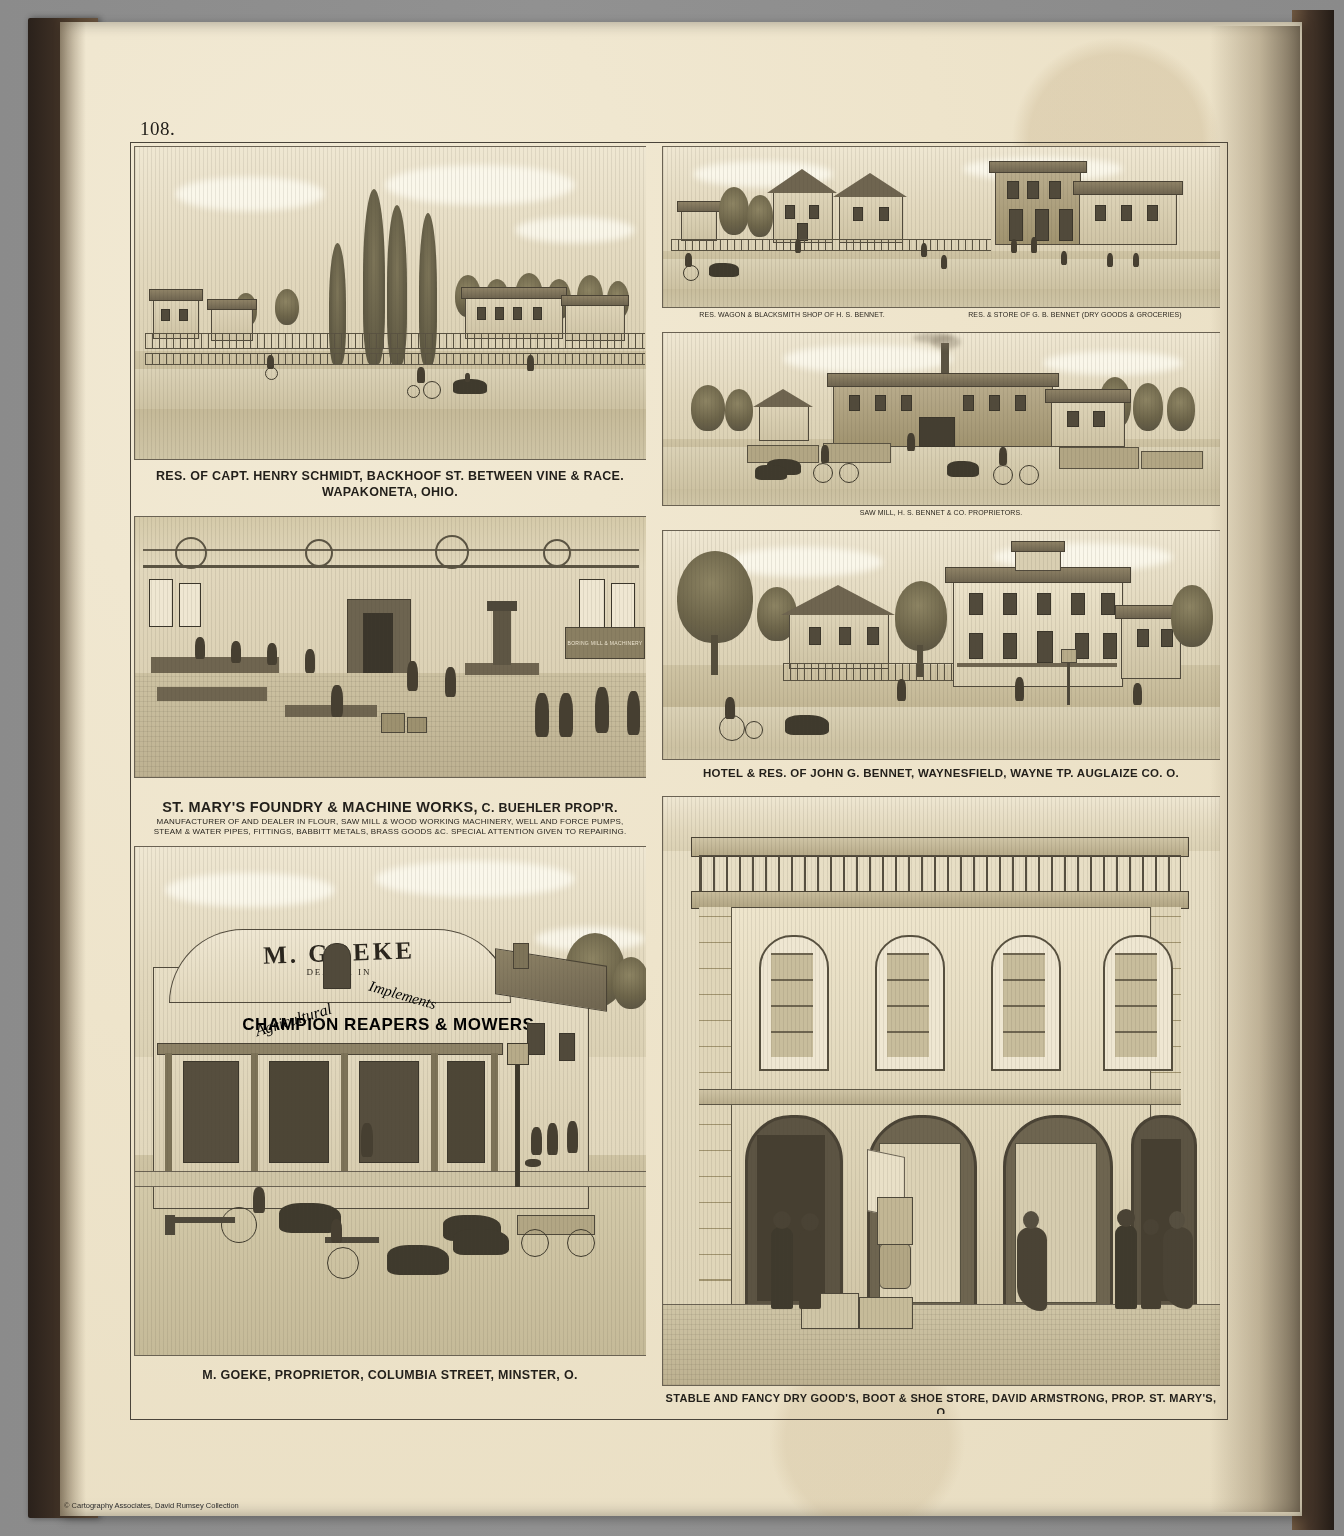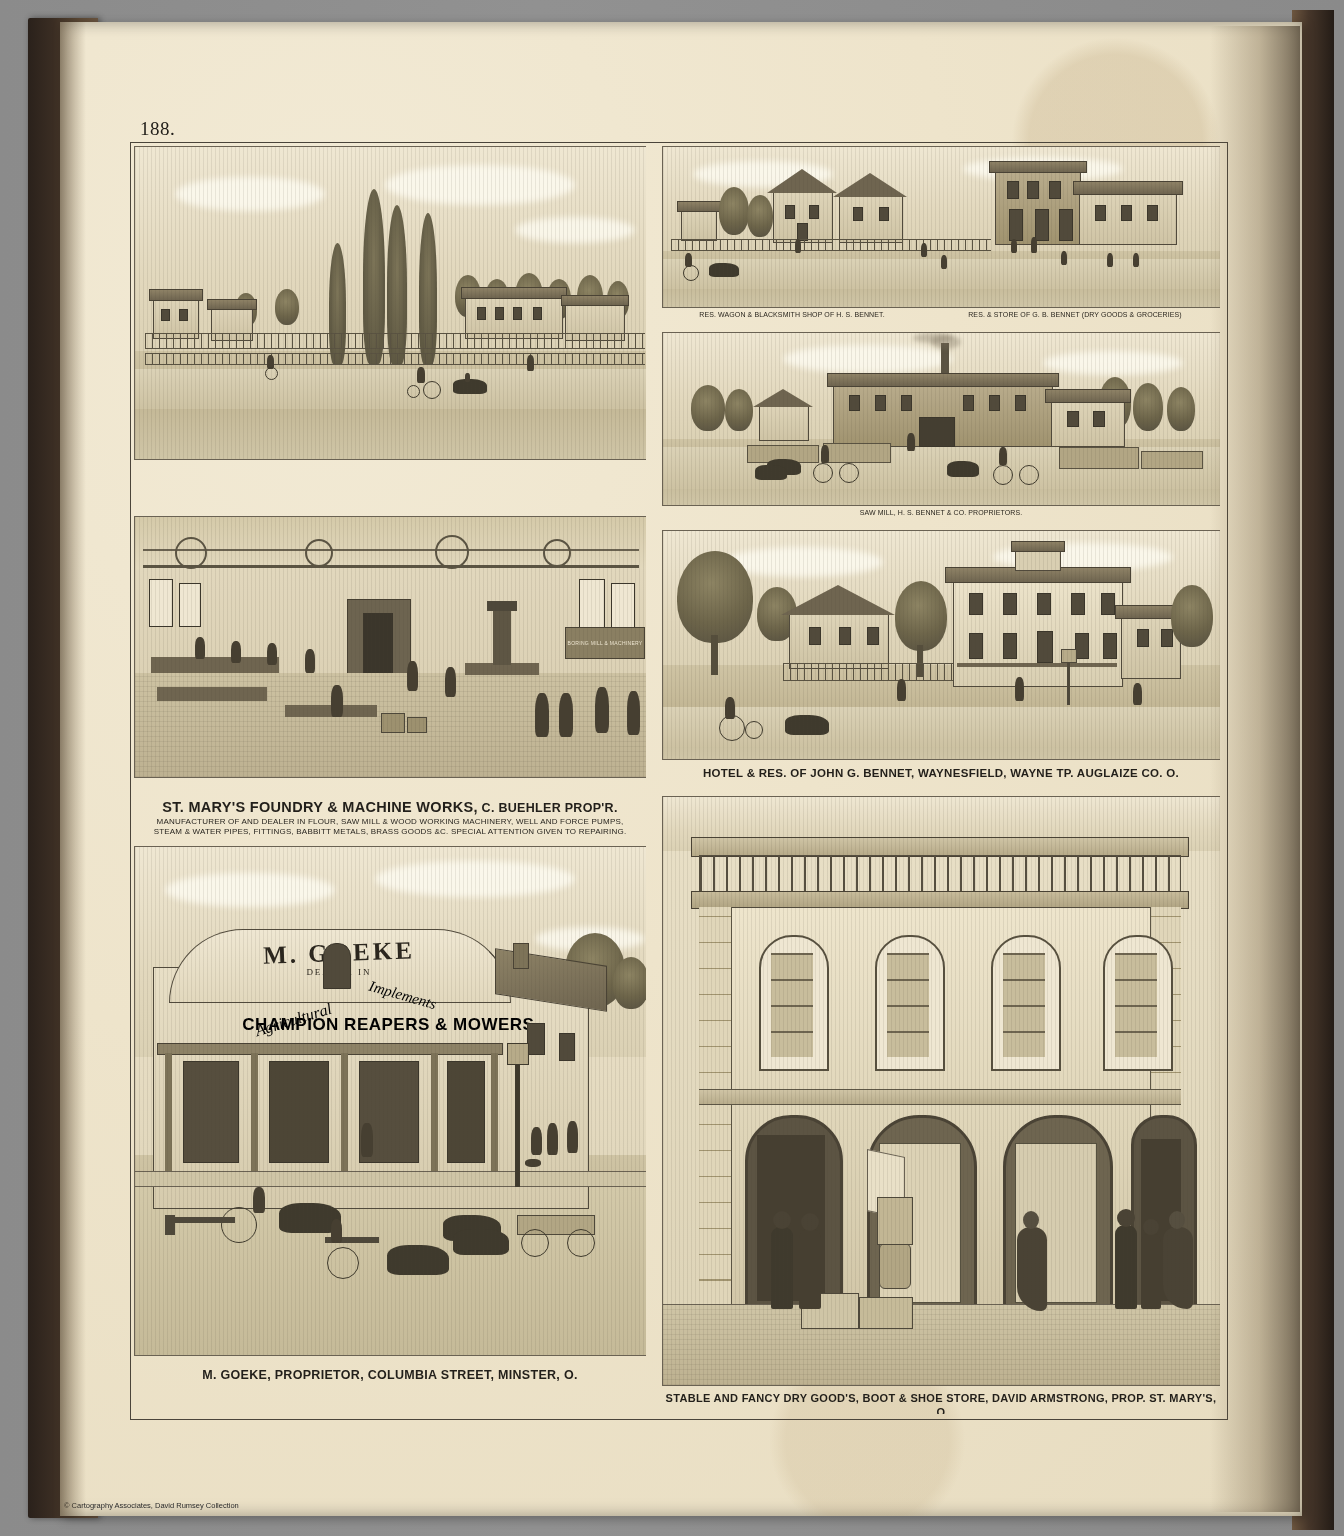--- a/index.html
+++ b/index.html
@@ -285,21 +285,21 @@
 <body>
 
 <div id="scene">
 
   <div class="cover-left"></div>
   <div class="cover-right"></div>
 
   <div class="page">
     <div class="foxing"></div>
 
-    <div class="page-number" style="left:80px; top:96px;">188.</div>
+    <div class="page-number" style="left:80px; top:96px;">108.</div>
 
     <div class="plate" style="left:70px; top:120px; width:1090px; height:1270px;">
       <div class="plate-inner">
 
         <div class="panel" style="left:0px; top:0px; width:512px; height:360px;">
           <div class="eng" style="height:312px;">
             <div class="sky" style="height:215px;"></div>
             <div class="cloud" style="left:40px; top:30px; width:150px; height:34px;"></div>
             <div class="cloud" style="left:250px; top:18px; width:190px; height:40px;"></div>
             <div class="cloud" style="left:380px; top:70px; width:120px; height:26px;"></div>
@@ -346,20 +346,24 @@
             <div class="wheel" style="left:288px; top:234px; width:16px; height:16px;"></div>
             <div class="wheel" style="left:272px; top:238px; width:11px; height:11px;"></div>
             <div class="fig" style="left:282px; top:220px; width:8px; height:16px;"></div>
 
             <div class="fig" style="left:132px; top:208px; width:7px; height:14px;"></div>
             <div class="wheel" style="left:130px; top:220px; width:11px; height:11px;"></div>
 
             <div class="fig" style="left:392px; top:208px; width:7px; height:16px;"></div>
 
             <div class="hatch"></div>
+          </div>
+          <div class="cap" style="margin-top:9px;">
+            <div class="cap-main">Res. of Capt. Henry Schmidt, Backhoof St. Between Vine &amp; Race.</div>
+            <div class="cap-main">Wapakoneta, Ohio.</div>
           </div>
         </div>
 
         <div class="panel" style="left:0px; top:370px; width:512px; height:320px;">
           <div class="eng" style="height:260px; background:linear-gradient(180deg,#e4dac0 0%, #d7ccae 100%);">
 
             <div style="position:absolute; left:0; right:0; top:0; height:52px; background:linear-gradient(180deg,#d5caa9,#e2d8bd);"></div>
             <div style="position:absolute; left:8px; right:8px; top:48px; height:3px; background:#5b5443;"></div>
             <div style="position:absolute; left:8px; right:8px; top:32px; height:2px; background:#6a6250;"></div>
             <div style="position:absolute; left:40px; top:20px; width:28px; height:28px; border:2px solid #5b5443; border-radius:50%;"></div>

